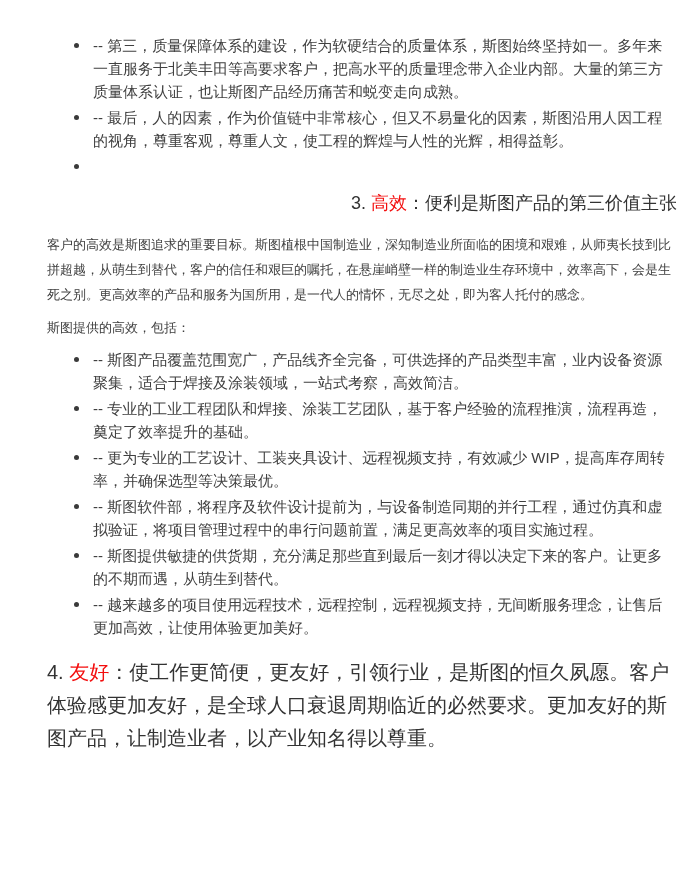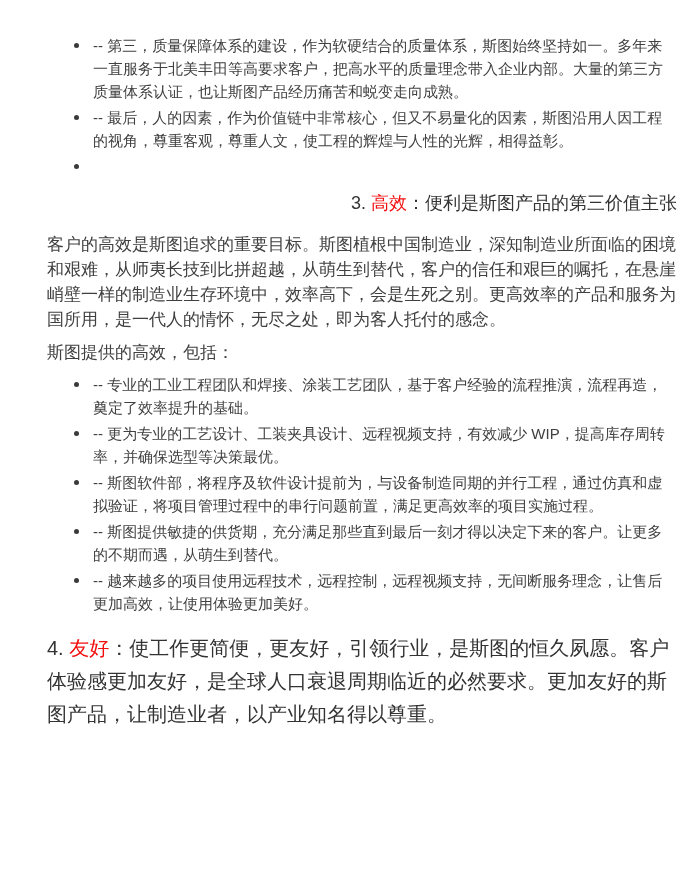--- a/index.html
+++ b/index.html
@@ -48,21 +48,21 @@
     text-align: right;
   }
   h2.h4 {
     font-size: 20px;
     font-weight: 400;
     color: #333333;
     line-height: 33px;
     margin: 17px 0 7px 0;
   }
   p.body-para {
-    font-size: 17px;
+    font-size: 13px;
     line-height: 25px;
     color: #404040;
     margin: 0 0 8px 0;
   }
   ul.blist.sub { margin-top: 4px; }
 </style>
 </head>
 <body>
 
 <div class="page">
@@ -73,20 +73,21 @@
     <li></li>
   </ul>
 
   <h2 class="h3"><span>3. </span><span style="color: rgb(243, 14, 14);">高效</span><span>：便利是斯图产品的第三价值主张</span></h2>
 
   <p class="body-para">客户的高效是斯图追求的重要目标。斯图植根中国制造业，深知制造业所面临的困境和艰难，从师夷长技到比拼超越，从萌生到替代，客户的信任和艰巨的嘱托，在悬崖峭壁一样的制造业生存环境中，效率高下，会是生死之别。更高效率的产品和服务为国所用，是一代人的情怀，无尽之处，即为客人托付的感念。</p>
 
   <p class="body-para">斯图提供的高效，包括：</p>
 
   <ul class="blist sub">
+    <li>-- 斯图产品覆盖范围宽广，产品线齐全完备，可供选择的产品类型丰富，业内设备资源聚集，适合于焊接及涂装领域，一站式考察，高效简洁。</li>
     <li>-- 专业的工业工程团队和焊接、涂装工艺团队，基于客户经验的流程推演，流程再造，奠定了效率提升的基础。</li>
     <li>-- 更为专业的工艺设计、工装夹具设计、远程视频支持，有效减少 WIP，提高库存周转率，并确保选型等决策最优。</li>
     <li>-- 斯图软件部，将程序及软件设计提前为，与设备制造同期的并行工程，通过仿真和虚拟验证，将项目管理过程中的串行问题前置，满足更高效率的项目实施过程。</li>
     <li>-- 斯图提供敏捷的供货期，充分满足那些直到最后一刻才得以决定下来的客户。让更多的不期而遇，从萌生到替代。</li>
     <li>-- 越来越多的项目使用远程技术，远程控制，远程视频支持，无间断服务理念，让售后更加高效，让使用体验更加美好。</li>
   </ul>
 
   <h2 class="h4"><span>4. </span><span style="color: rgb(243, 14, 14);">友好</span><span>：使工作更简便，更友好，引领行业，是斯图的恒久夙愿。客户体验感更加友好，是全球人口衰退周期临近的必然要求。更加友好的斯图产品，让制造业者，以产业知名得以尊重。</span></h2>
 
 

